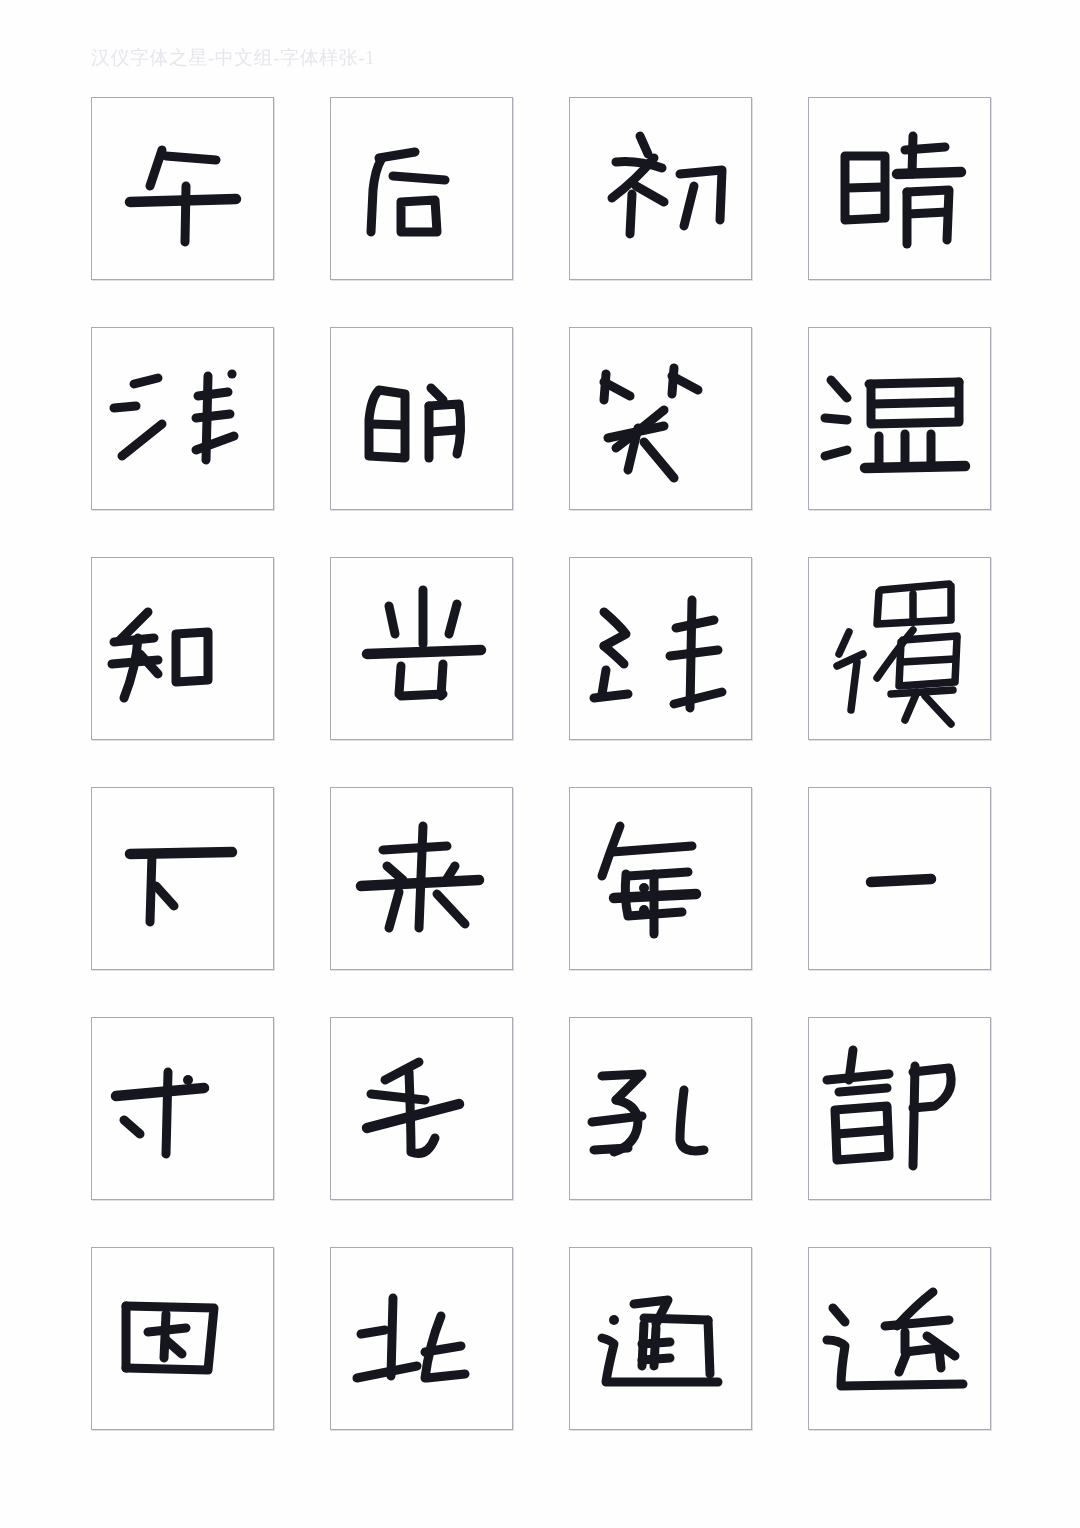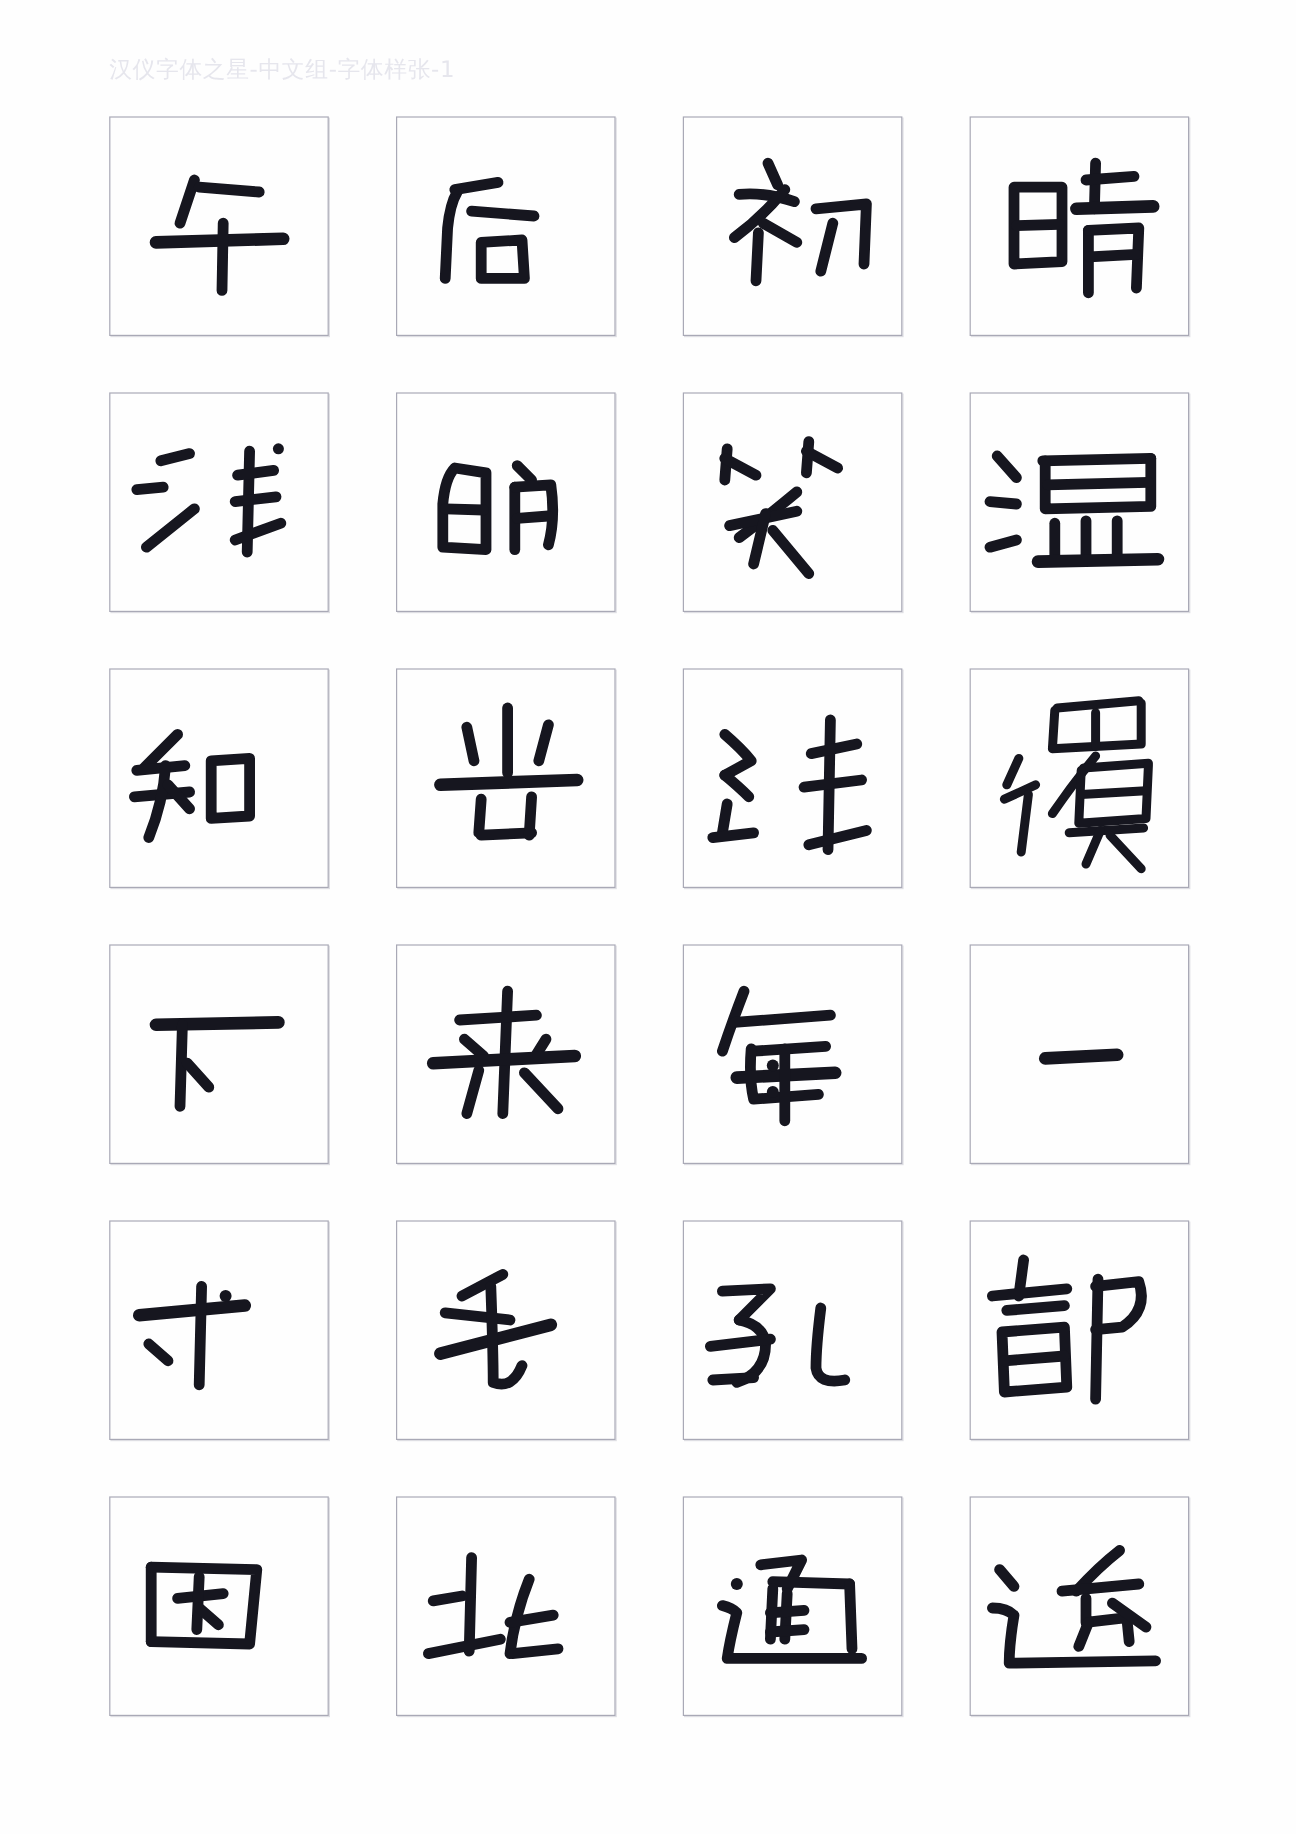--- a/index.html
+++ b/index.html
@@ -12,20 +12,21 @@
     height: 1528px;
     position: relative;
     overflow: hidden;
     font-family: "DejaVu Sans", "Liberation Sans", sans-serif;
   }
 
   #page {
     position: absolute;
     inset: 0;
     background: #fefefe;
+    font-family: Liberation Serif, serif;
   }
 
   
   #header-title {
     position: absolute;
     left: 91px;
     top: 45px;
     width: 700px;
     height: 26px;
     line-height: 26px;

